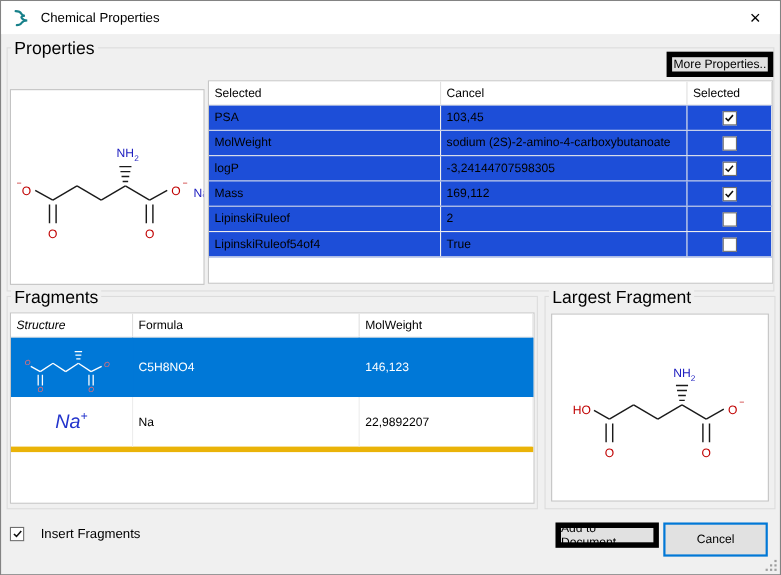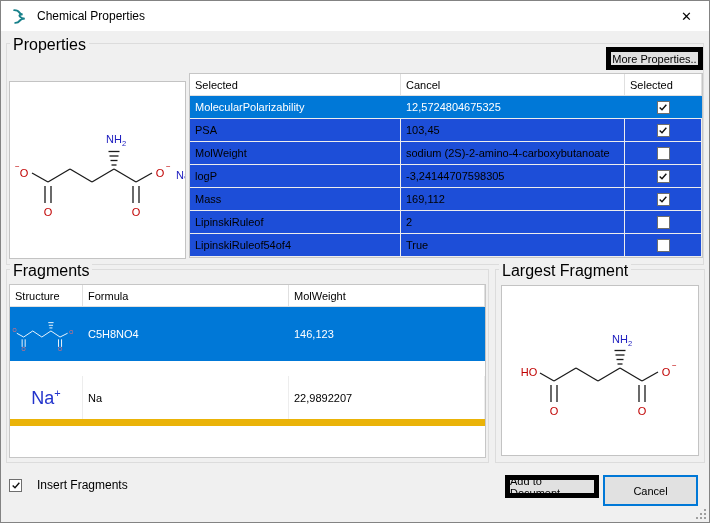--- a/index.html
+++ b/index.html
@@ -46,26 +46,26 @@
   #frag-table { left: 8px; top: 283px; width: 477px; height: 174px; }
 
   .t-head { display: flex; height: 22px; border-bottom: 1px solid #e0e0e0; background: #fff; }
   .hc { display: flex; align-items: center; padding-left: 5px; border-right: 1px solid #e0e0e0; }
   .t-row { display: flex; height: 23px; border-bottom: 1px solid #ededed; background: #1d4ed8; }
   .cell { display: flex; align-items: center; padding-left: 5px; border-right: 1px solid #ededed; overflow: hidden; white-space: nowrap; }
   .t-row.sel { background: #0078d7; color: #fff; }
   .t-row.sel .cell { border-color: #0078d7; }
 
   .w-prop { width: 211px; } .w-val { flex: 1; } .w-sel { width: 77px; }
-  .w-st { width: 73px; } .w-form { width: 206px; } .w-mw { flex: 1; }
+  .w-st { width: 111px; font-style: italic; } .w-form { width: 206px; } .w-mw { flex: 1; }
   .c-center { justify-content: center; padding-left: 0; }
 
   
   .f-row1 { display: flex; height: 54px; background: #0078d7; color: #fff; }
-  .f-row2 { display: flex; height: 50px; background: #fff; border-bottom: 7px solid #eab308; margin-top: 15px; }
+  .f-row2 { display: flex; height: 50px; background: #fff; border-bottom: 5px solid #eab308; }
   .f-row1 .cell { border-color: #0078d7; }
   .na-text { color: #2233cc; font-size: 18px; }
   .na-text sup { font-size: 11px; }
 
   
   .checkbox { width: 13px; height: 13px; background: #fff; border: 1px solid #6e6e6e; display: inline-flex; align-items: center; justify-content: center; flex: 0 0 auto; }
   .check { width: 10px; height: 10px; }
 
   
   .footer-row { position: absolute; left: 8px; top: 477px; display: flex; align-items: center; gap: 15px; font-size: 12px; }
@@ -131,31 +131,20 @@
     </svg>
   </div>
 
   <div class="grid" id="prop-table">
     <div class="t-head">
       <div class="hc w-prop">Selected</div>
       <div class="hc w-val">Cancel</div>
       <div class="hc w-sel">Selected</div>
     </div>
 
-    <div class="t-row sel">
-      <div class="cell w-prop">MolecularPolarizability</div>
-      <div class="cell w-val">12,5724804675325</div>
-      <div class="cell w-sel c-center">
-        <span class="checkbox">
-            <svg class="check" viewBox="0 0 12 12">
-              <polyline points="2,6.5 4.8,9.2 10,3.2" fill="none" stroke="#111" stroke-width="1.7"></polyline>
-            </svg>
-          </span>
-      </div>
-    </div>
     <div class="t-row">
       <div class="cell w-prop">PSA</div>
       <div class="cell w-val">103,45</div>
       <div class="cell w-sel c-center">
         <span class="checkbox">
             <svg class="check" viewBox="0 0 12 12">
               <polyline points="2,6.5 4.8,9.2 10,3.2" fill="none" stroke="#111" stroke-width="1.7"></polyline>
             </svg>
           </span>
       </div>

